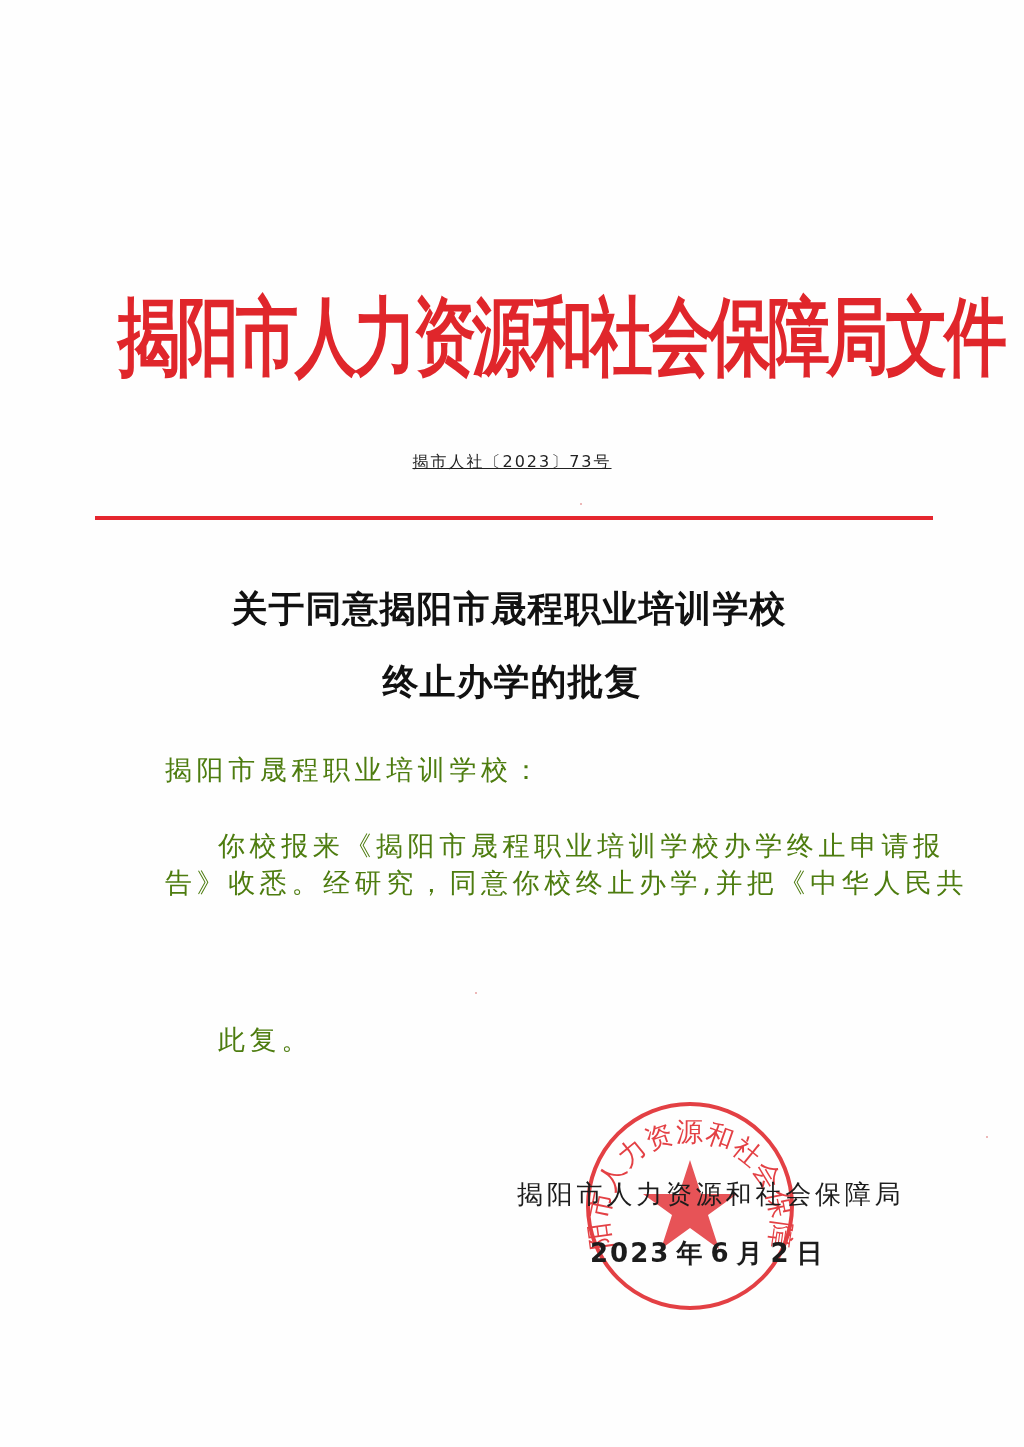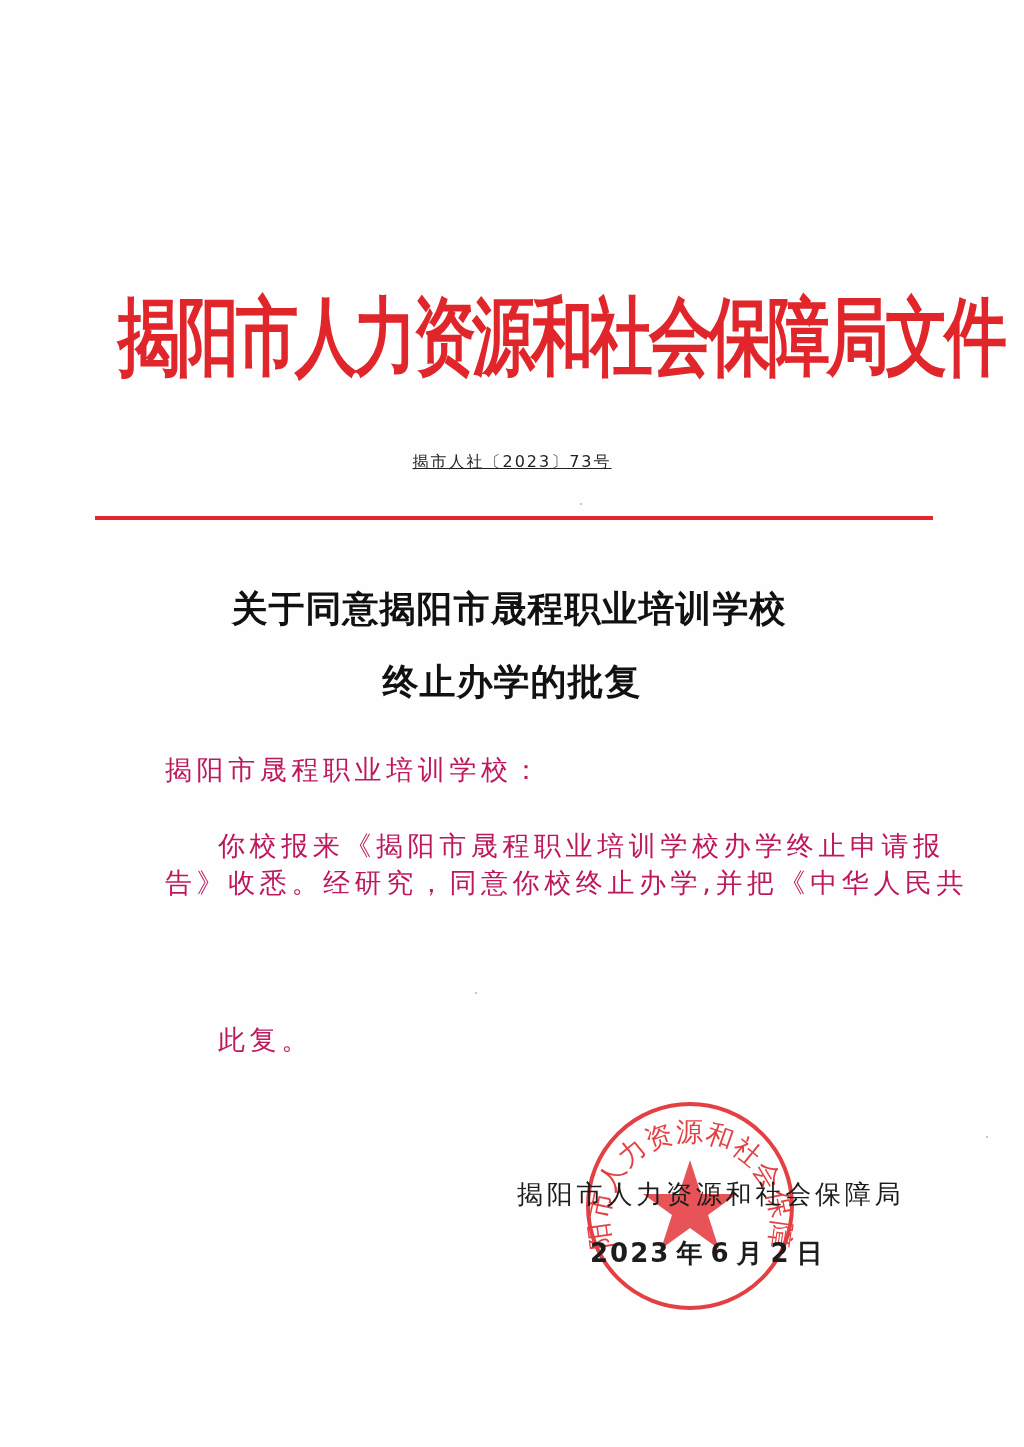--- a/index.html
+++ b/index.html
@@ -27,21 +27,21 @@
     .title {
       position: absolute; left: 0; width: 1024px; text-align: center;
       font-size: 36px; font-weight: bold; color: #111;
       font-family: "DejaVu Serif", serif; letter-spacing: 1px;
     }
     .title.l1 { top: 585px; left: -3px; }
     .title.l2 { top: 645px; margin-top: 13px; }
 
     .body-text {
       position: absolute; left: 165px; width: 720px;
-      font-family: "DejaVu Sans", sans-serif; font-size: 27px; color: #be185d;
+      font-family: "DejaVu Sans", sans-serif; font-size: 27px; color: #4d7c0f;
       letter-spacing: 4.6px; white-space: nowrap;
     }
     .addressee { top: 752px; }
     .p1 { top: 828px; left: 218px; }
     .p2 { top: 858px; margin-top: 7px; }
     .p3 { top: 915px; }
     .p4 { top: 968px; }
     .closing { top: 1022px; left: 218px; }
 
     .signature {

